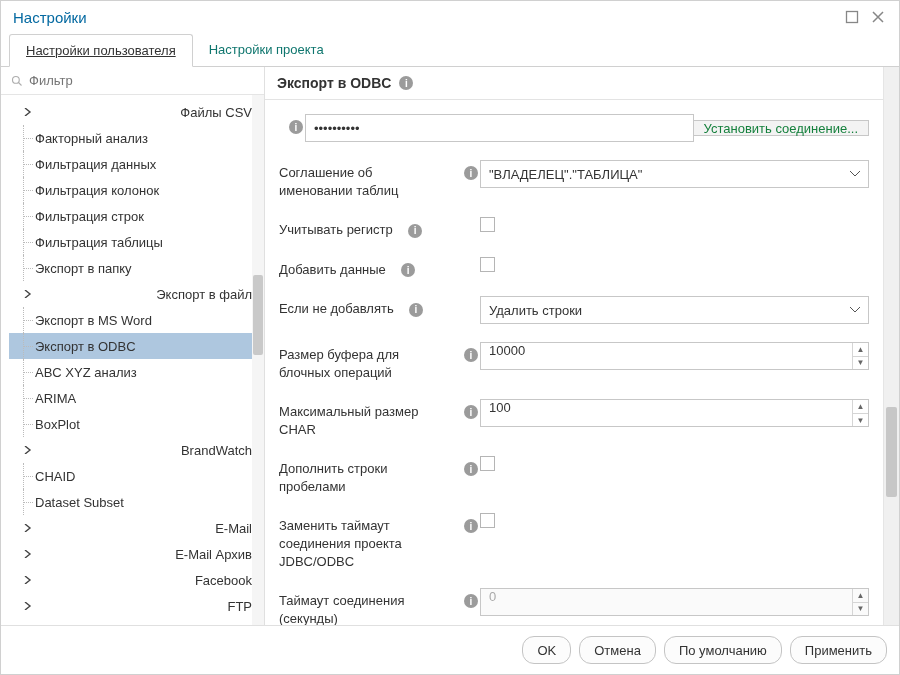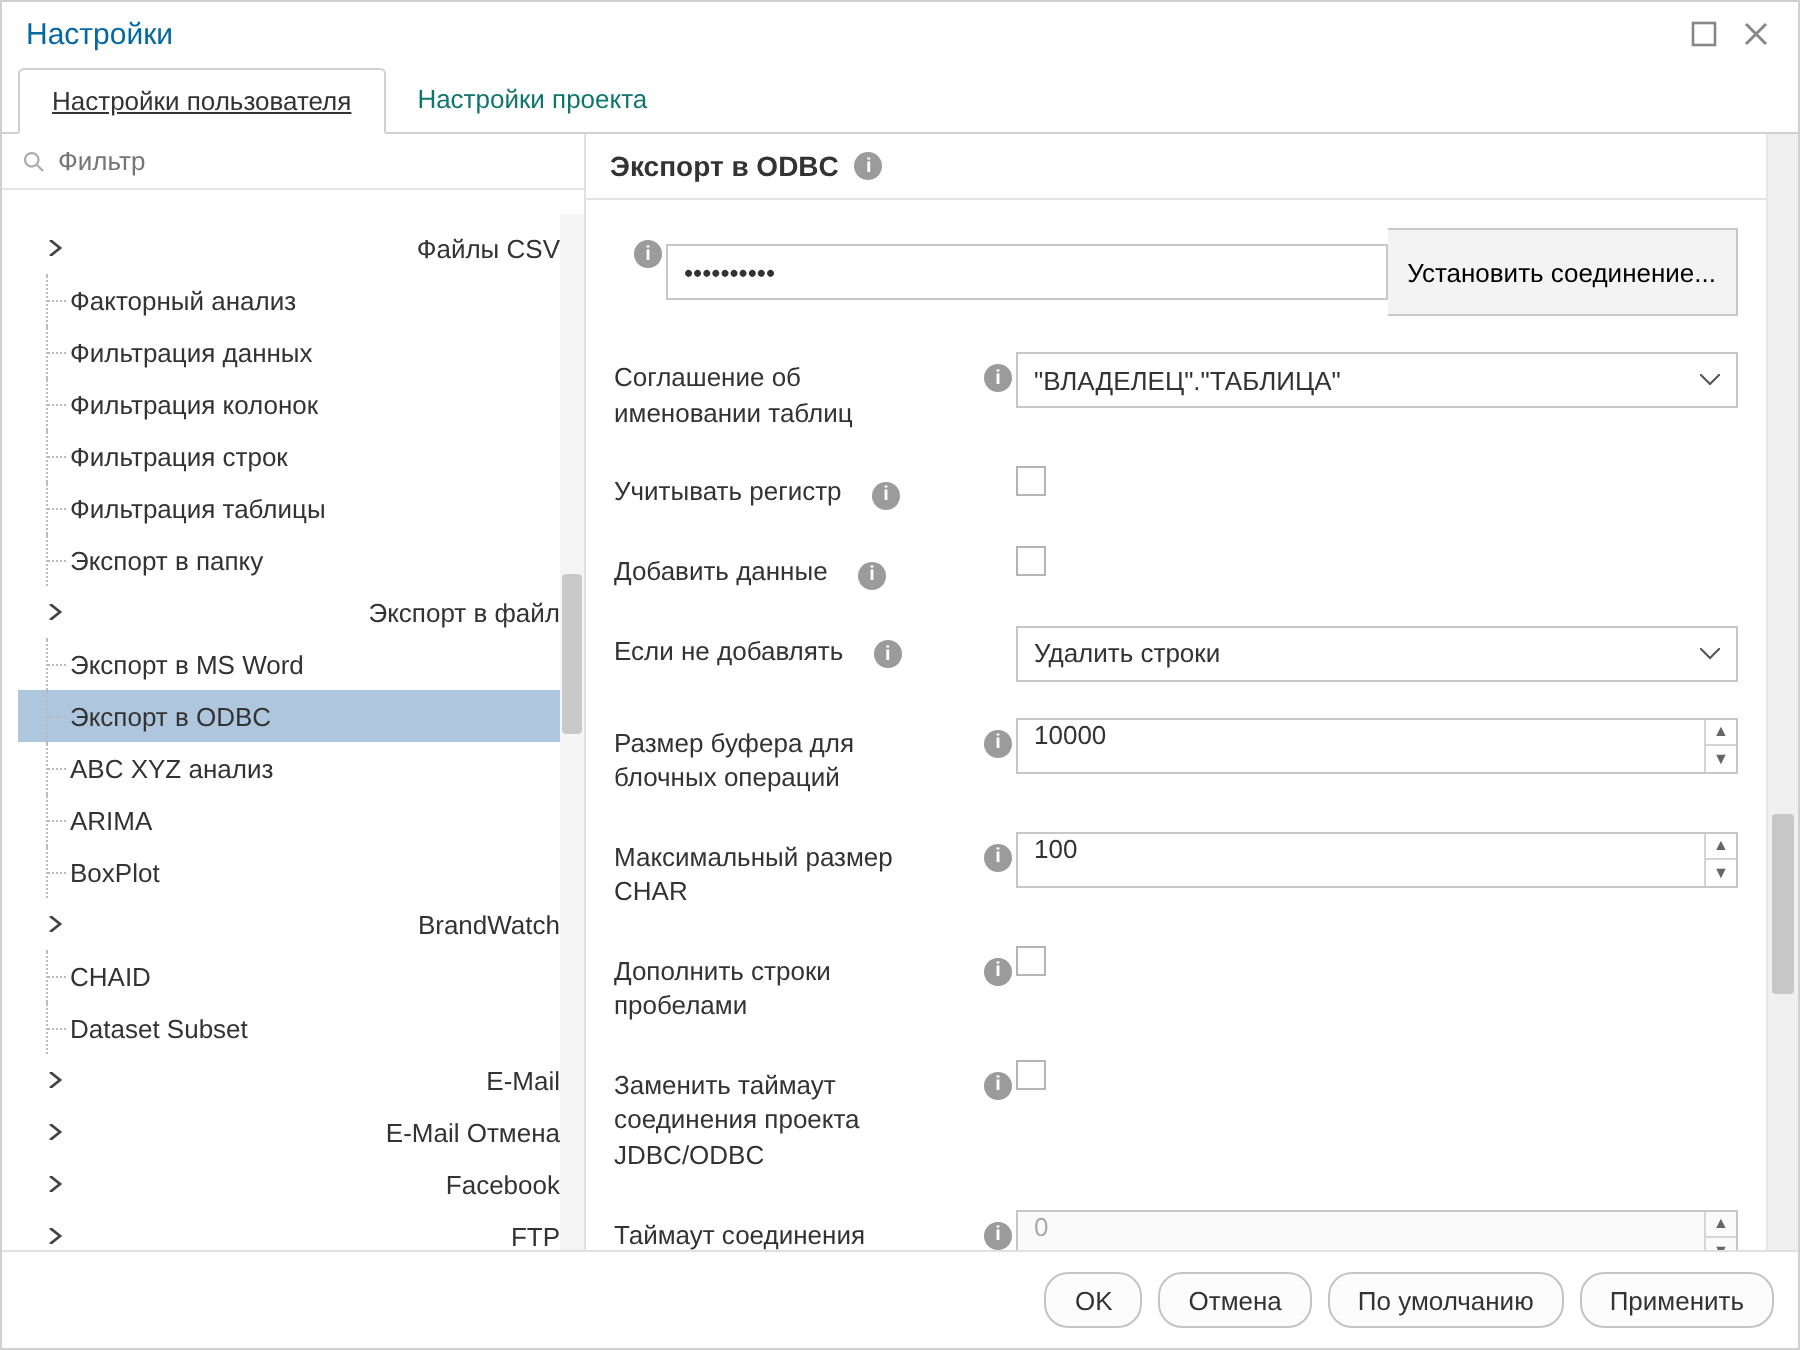--- a/index.html
+++ b/index.html
@@ -5,21 +5,21 @@
 *{box-sizing:border-box;margin:0;padding:0;}
 html,body{width:900px;height:675px;overflow:hidden;font-family:"Segoe UI",Arial,sans-serif;font-size:13px;color:#333;background:#fff;}
 .dialog{width:900px;height:675px;border:1px solid #d0d0d0;display:flex;flex-direction:column;background:#fff;}
 .titlebar{display:flex;align-items:flex-end;padding:8px 12px;font-size:15px;color:#0369a1;}
 .titlebar .spacer{flex:1;}
 .title-icon{width:16px;height:16px;margin-left:10px;cursor:pointer;opacity:.7;}
 .tabs{display:flex;border-bottom:1px solid #d0d0d0;padding:0 8px;}
 .tab{padding:8px 16px 8px;color:#0f766e;position:relative;cursor:pointer;}
 .tab.active{color:#333;border:1px solid #d0d0d0;border-bottom:1px solid #fff;border-radius:3px 3px 0 0;margin-bottom:-1px;background:#fff;text-decoration:underline;}
 .body{flex:1;display:flex;min-height:0;}
-.sidebar{width:292px;border-right:1px solid #e0e0e0;display:flex;flex-direction:column;gap:12px;}
+.sidebar{width:264px;border-right:1px solid #e0e0e0;display:flex;flex-direction:column;}
 .filter-row{display:flex;align-items:center;border-bottom:1px solid #e5e5e5;padding:6px 10px;color:#888;}
 .filter-row svg{margin-right:6px;opacity:.6;}
 .filter-row input{border:none;outline:none;flex:1;font-size:13px;color:#333;}
 .tree{flex:1;overflow:auto;padding:4px 0 4px 8px;font-size:13px;position:relative;}
 .tree-item{display:flex;align-items:center;height:26px;padding-left:26px;position:relative;cursor:pointer;white-space:nowrap;}
 .tree-item.has-caret{padding-left:12px;justify-content:space-between;}
 .tree-item .caret{width:14px;display:inline-flex;justify-content:center;margin-right:0;color:#555;}
 .tree-item.selected{background:#aec7df;}
 .dots{position:absolute;left:14px;top:0;bottom:0;width:1px;border-left:1px dotted #bbb;}
 .dot-lead{position:absolute;left:14px;top:50%;width:10px;border-top:1px dotted #bbb;}
@@ -27,21 +27,21 @@
 .content-inner{flex:1;display:flex;flex-direction:column;min-width:0;}
 .content-header{padding:8px 12px;border-bottom:1px solid #e3e3e3;display:flex;align-items:center;font-weight:600;font-size:14px;color:#333;}
 .info-icon{width:14px;height:14px;border-radius:50%;background:#9b9b9b;color:#fff;font-size:10px;font-weight:bold;display:inline-flex;align-items:center;justify-content:center;margin-left:8px;}
 .form-scroll{flex:1;overflow-y:auto;padding:14px 14px 10px 14px;}
 .form-row{display:flex;align-items:flex-start;margin-bottom:18px;}
 .form-label{width:175px;padding-top:4px;color:#333;padding-right:6px;line-height:1.35;}
 .form-info{width:26px;display:flex;justify-content:center;padding-top:6px;}
 .form-control{flex:1;display:flex;align-items:center;}
 .text-input,.select,.spinner{border:1px solid #c7c7c7;height:28px;padding:0 8px;font-size:13px;color:#333;background:#fff;}
 .text-input{flex:1;}
-.conn-btn{height:44px;border:1px solid #c7c7c7;border-left:none;background:#f3f3f3;padding:0 10px;font-size:13px;color:#000000;cursor:pointer;white-space:nowrap;}
+.conn-btn{height:16px;border:1px solid #c7c7c7;border-left:none;background:#f3f3f3;padding:0 10px;font-size:13px;color:#15803d;cursor:pointer;white-space:nowrap;}
 .select{flex:1;display:flex;align-items:center;justify-content:space-between;cursor:pointer;}
 .select .caret-down{margin-left:8px;}
 .checkbox{width:15px;height:15px;border:1px solid #b5b5b5;background:#fff;cursor:pointer;}
 .spinner{flex:1;display:flex;align-items:flex-start;position:relative;padding-right:18px;}
 .spinner.disabled{color:#aaa;background:#fafafa;}
 .spin-btns{position:absolute;right:0;top:0;bottom:0;width:16px;border-left:1px solid #d5d5d5;display:flex;flex-direction:column;}
 .spin-btn{flex:1;display:flex;align-items:center;justify-content:center;font-size:8px;color:#666;border-bottom:1px solid #d5d5d5;cursor:pointer;}
 .spin-btn:last-child{border-bottom:none;}
 .vscroll{width:16px;background:#f0f0f0;position:relative;border-left:1px solid #e5e5e5;}
 .vthumb{position:absolute;left:2px;right:2px;top:340px;height:90px;background:#c7c7c7;border-radius:2px;}
@@ -182,21 +182,21 @@
                 </svg>
               </span>
               <span>E-Mail</span>
             </div>
             <div class="tree-item has-caret">
               <span class="caret">
                 <svg width="8" height="8" viewBox="0 0 8 8">
                   <path d="M1 0 L6 4 L1 8" fill="none" stroke="#444" stroke-width="1.4"></path>
                 </svg>
               </span>
-              <span>E-Mail Отмена</span>
+              <span>E-Mail Архив</span>
             </div>
             <div class="tree-item has-caret">
               <span class="caret">
                 <svg width="8" height="8" viewBox="0 0 8 8">
                   <path d="M1 0 L6 4 L1 8" fill="none" stroke="#444" stroke-width="1.4"></path>
                 </svg>
               </span>
               <span>Facebook</span>
             </div>
             <div class="tree-item has-caret">

